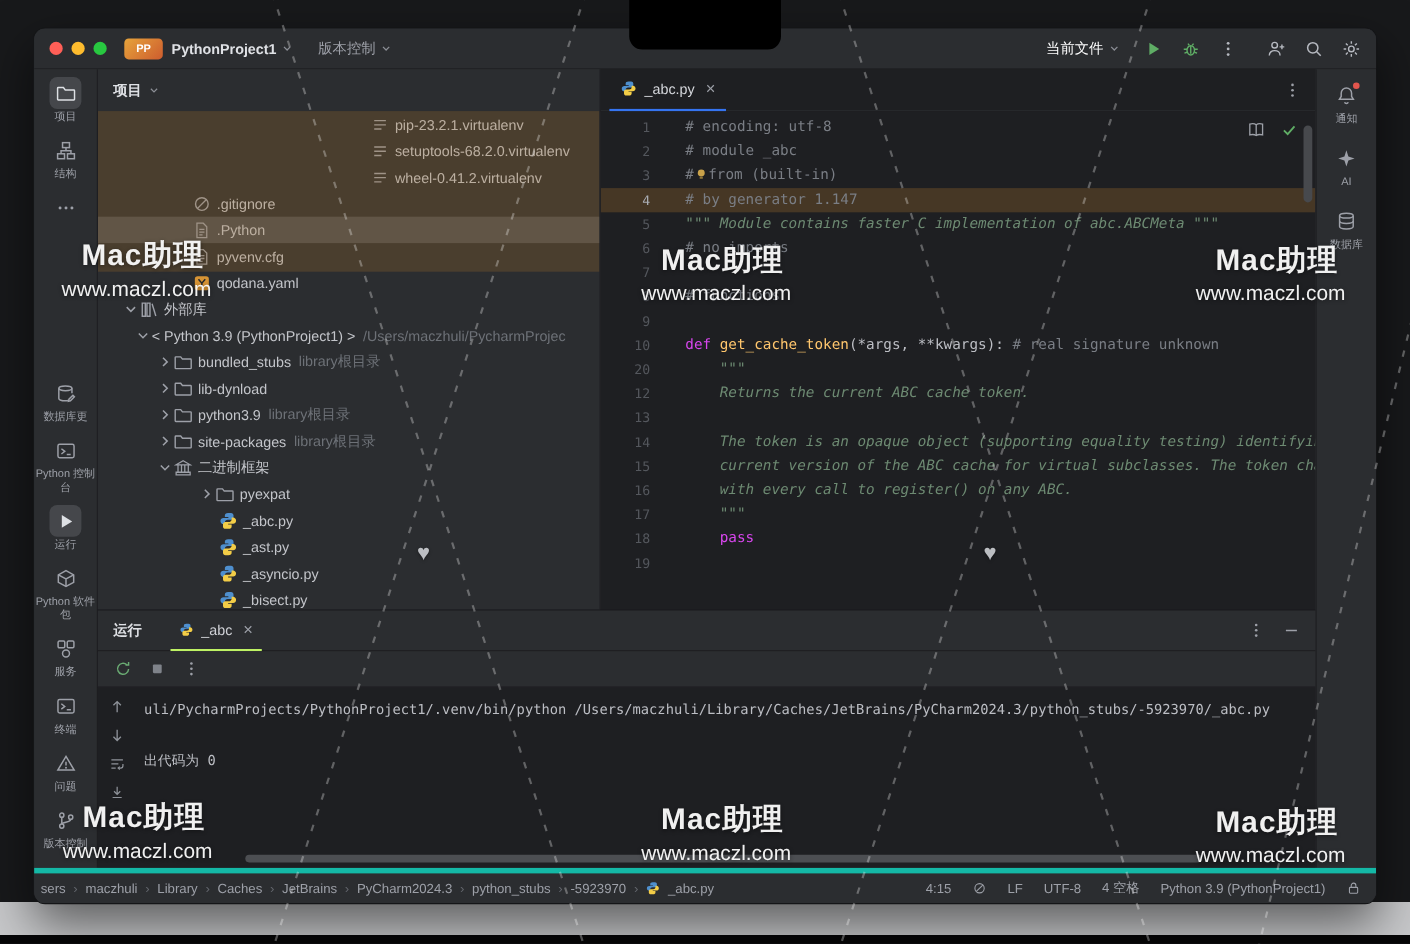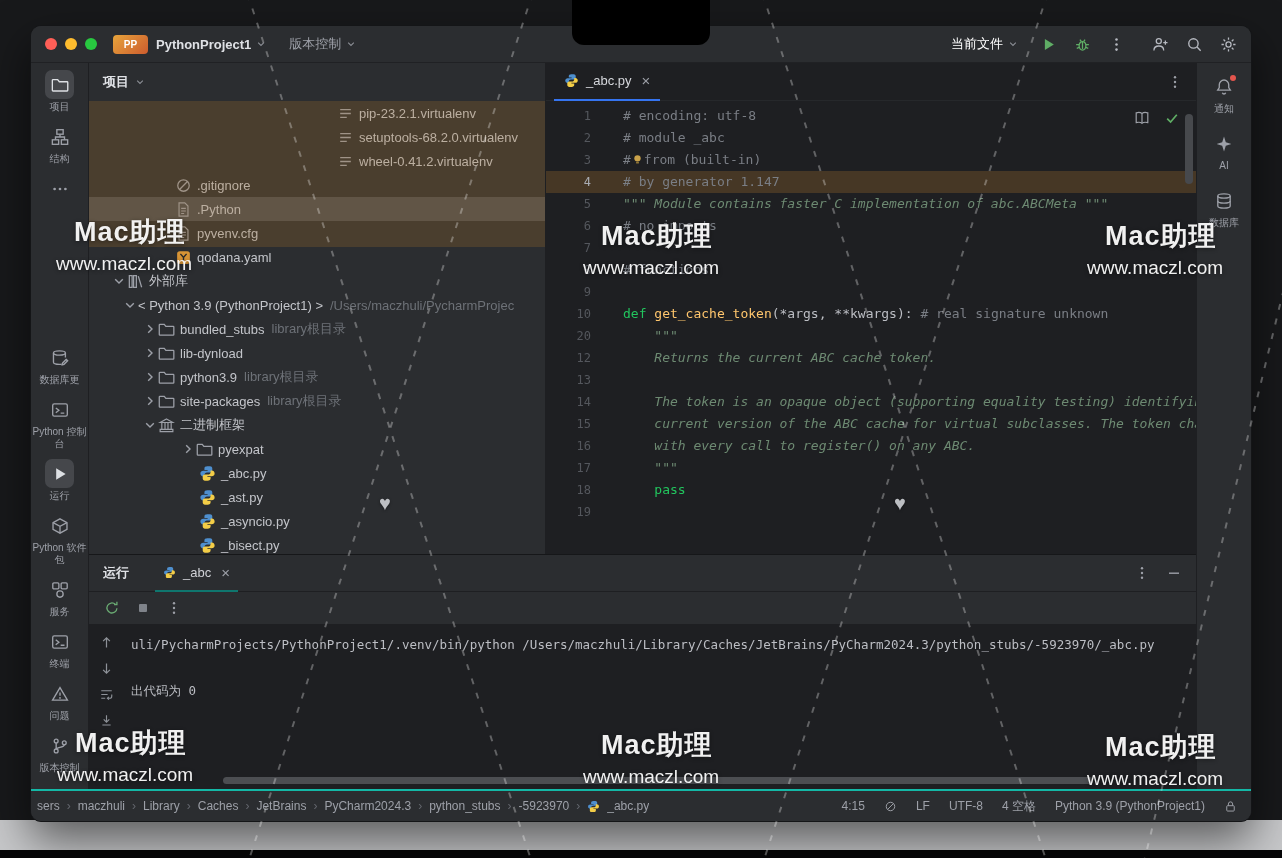--- a/index.html
+++ b/index.html
@@ -73,48 +73,48 @@
 .close{color:#9da0a8;font-size:15px;line-height:1;margin-left:3px;cursor:pointer;}
 .tab-kebab{position:absolute;right:13px;top:11px;color:#9da0a8;cursor:pointer;}
 .code{flex:1;position:relative;font-family:"DejaVu Sans Mono","Liberation Mono",monospace;
   font-size:13px;line-height:22px;padding-top:4px;overflow:hidden;}
 .cl{display:flex;height:22px;white-space:pre;}
 .cl.caret{background:rgba(164,114,48,.30);}
 .ln{width:45px;flex:none;text-align:right;color:#54575d;font-size:12px;}
 .cl.caret .ln{color:#a9acb3;}
 .ct{padding-left:32px;white-space:pre;}
 .tk-c{color:#7a7e85;}
-.tk-k{color:#22c55e;}
+.tk-k{color:#d946ef;}
 .tk-f{color:#ffc66d;}
 .tk-p{color:#bcbec4;}
 .tk-ds{color:#6d8a72;font-style:italic;}
 .ic.bulb{width:13px;height:13px;vertical-align:-2px;display:inline-flex;}
 .editor-marks{position:absolute;top:9px;right:16px;display:flex;gap:14px;color:#9da0a8;}
 .editor-marks .check{color:#5fad65;}
 .vscroll{position:absolute;right:3px;top:13px;width:8px;height:70px;background:#47494d;border-radius:4px;}
 
 
 .run-panel{flex:1;background:#1e1f22;border-top:1px solid #161719;display:flex;flex-direction:column;min-height:0;}
 .run-header{height:37px;flex:none;background:#2b2d30;display:flex;align-items:center;padding:0 14px;border-bottom:1px solid #1e1f22;}
 .run-title{color:#dfe1e5;font-size:13px;font-weight:600;margin-right:26px;}
-.run-tab{height:37px;display:flex;align-items:center;gap:7px;color:#d0d2d7;font-size:13px;padding:0 8px;border-bottom:2px solid #0f766e;cursor:pointer;}
+.run-tab{height:37px;display:flex;align-items:center;gap:7px;color:#d0d2d7;font-size:13px;padding:0 8px;border-bottom:2px solid #bef264;cursor:pointer;}
 .run-header-right{margin-left:auto;display:flex;align-items:center;gap:16px;color:#9da0a8;}
 .run-toolbar{height:33px;flex:none;background:#2b2d30;display:flex;align-items:center;gap:15px;padding:0 15px;border-bottom:1px solid #1e1f22;color:#9da0a8;}
 .run-toolbar .rerun{color:#6aab73;}
 .run-toolbar .stop{color:#7f838a;}
 .console{flex:1;display:flex;position:relative;overflow:hidden;background:#1e1f22;}
 .console-gutter{width:34px;flex:none;display:flex;flex-direction:column;align-items:center;padding-top:10px;gap:11px;color:#8e9299;}
 .console-gutter .ic{width:15px;height:15px;cursor:pointer;}
 .console-body{flex:1;font-family:"DejaVu Sans Mono","Liberation Mono",monospace;font-size:12.5px;line-height:23px;
   color:#bcbec4;padding:8px 0 0 8px;white-space:pre;overflow:hidden;}
 .con-line{min-height:23px;}
 .hscroll{position:absolute;left:134px;bottom:5px;width:870px;height:7px;background:#4c4e52;border-radius:4px;}
 
 
-.status{position:absolute;left:0;bottom:0;width:100%;height:32px;background:#2b2d30;border-top:2px solid #14b8a6;
+.status{position:absolute;left:0;bottom:0;width:100%;height:32px;background:#2b2d30;border-top:5px solid #14b8a6;
   display:flex;align-items:center;padding:0 14px 0 6px;font-size:12px;color:#9da0a8;}
 .crumbs{display:flex;align-items:center;gap:7px;white-space:nowrap;overflow:hidden;}
 .crumb{cursor:pointer;}
 .crumb-sep{color:#63666d;}
 .crumb-pyicon{width:13px;height:13px;}
 .status-right{margin-left:auto;display:flex;align-items:center;gap:19px;white-space:nowrap;}
 .status-right .ic{color:#9da0a8;}
 
 
 .watermark{position:absolute;left:0;top:0;width:1282px;height:858px;pointer-events:none;z-index:60;}

